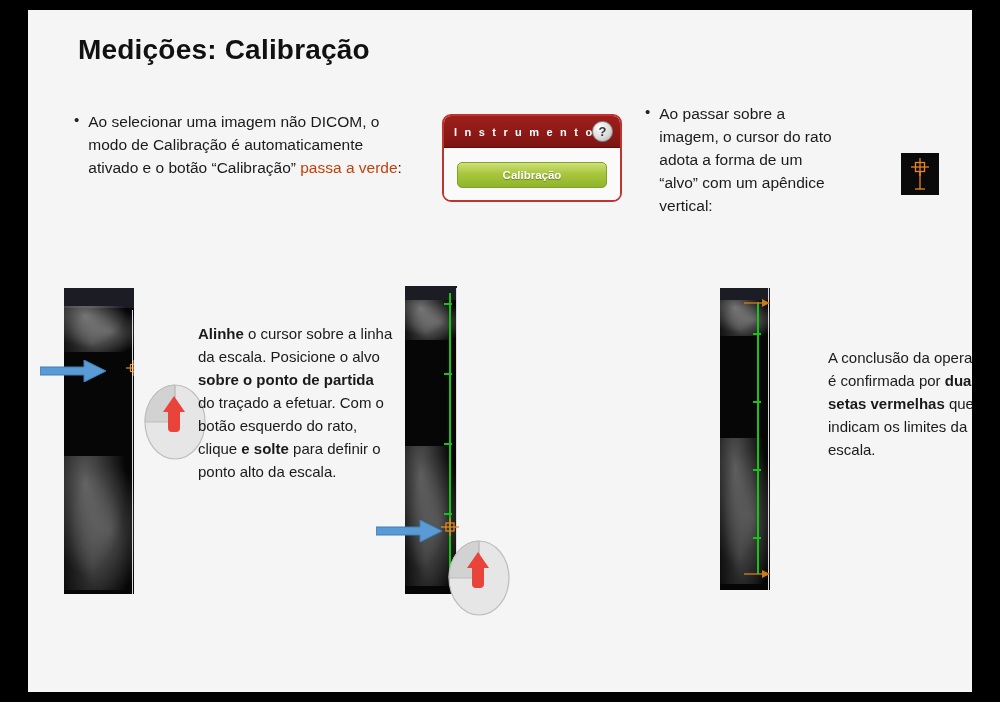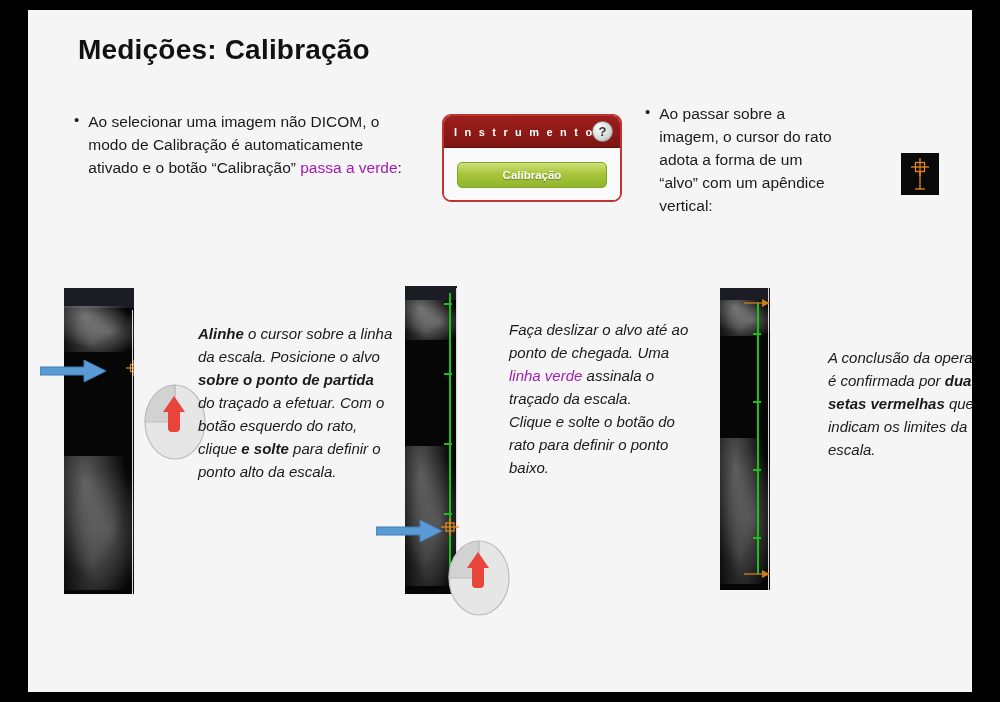--- a/index.html
+++ b/index.html
@@ -35,21 +35,21 @@
     font-size: 15px;
     line-height: 20px;
     color: #222;
     margin-right: 9px;
   }
   .bullet-text {
     font-size: 15.5px;
     line-height: 23px;
     color: #1a1a1a;
   }
-  .green { color: #a21caf; }
+  .green { color: #c2410c; }
 
   #bullet1 { left: 46px; top: 100px; width: 330px; }
   #bullet2 { left: 617px; top: 92px; width: 200px; }
 
   
   #instr-panel {
     position: absolute;
     left: 414px; top: 104px;
     width: 180px; height: 88px;
     border: 2px solid #c0342f;
@@ -154,21 +154,20 @@
 
   
   .mouse { position: absolute; }
 
   
   .body-text {
     position: absolute;
     font-size: 15px;
     line-height: 23px;
     color: #1a1a1a;
-    font-style: italic;
   }
   .body-text b { font-weight: bold; }
 
   #text-a { left: 170px; top: 312px; width: 195px; }
   #text-b { left: 481px; top: 308px; width: 195px; }
   #text-c { left: 800px; top: 336px; width: 175px; }
 </style>
 </head>
 <body>
 
@@ -267,24 +266,20 @@
   <svg class="mouse" style="left:420px;top:528px;" width="62" height="78" viewBox="0 0 62 78">
     <ellipse cx="31" cy="40" rx="30" ry="37" fill="#e6e6e6" stroke="#bdbdbd" stroke-width="1.2"></ellipse>
     <path d="M31 3 A30 37 0 0 0 1 40 L31 40 Z" fill="#d2d2d2" stroke="#bdbdbd" stroke-width="1"></path>
     <line x1="31" y1="3" x2="31" y2="40" stroke="#bdbdbd" stroke-width="1"></line>
     <g>
       <rect x="24" y="26" width="12" height="24" rx="4" fill="#e8443a"></rect>
       <polygon points="30,14 41,30 19,30" fill="#e8443a"></polygon>
     </g>
   </svg>
 
-  <div class="body-text" id="text-b">
-    <span>Faça deslizar o alvo até ao ponto de chegada. Uma </span><span class="green">linha verde</span><span style="white-space:pre-line;"> assinala o traçado da escala.
-Clique e solte o botão do rato para definir o ponto baixo.</span>
-  </div>
 
   <div class="strip" id="strip3" style="left:692px; top:278px; width:50px; height:302px;">
     <div class="topband" style="height:12px;"></div>
     <div class="speckle" style="top:12px;height:36px;"></div>
     <div class="speckle" style="top:150px;height:146px;opacity:.8;"></div>
   </div>
   <div class="green-line" style="left:729px;top:292px;height:272px;"></div>
   <div class="green-tick" style="left:725px;top:323px;"></div>
   <div class="green-tick" style="left:725px;top:391px;"></div>
   <div class="green-tick" style="left:725px;top:459px;"></div>

